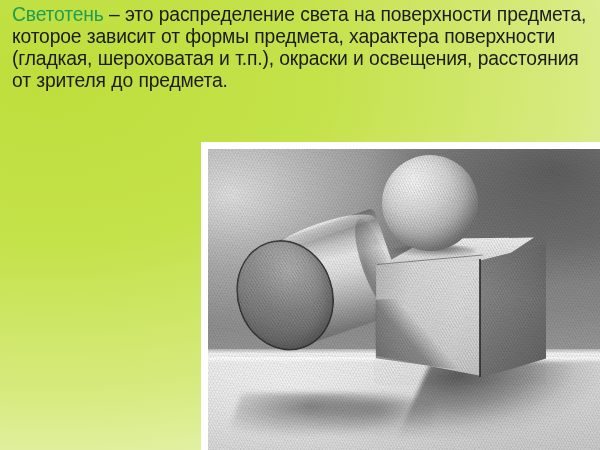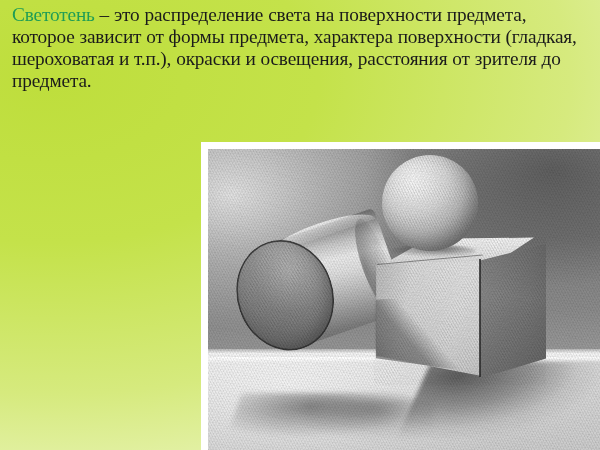--- a/index.html
+++ b/index.html
@@ -11,21 +11,21 @@
     background: #ffffff;
   }
 
   #slide {
     position: relative;
     width: 600px;
     height: 450px;
     overflow: hidden;
     background:
       radial-gradient(ellipse 150% 120% at 8% 18%, #bede3c 0%, #c4e24a 30%, #d6ea7e 58%, #e9f4b8 78%, #fdfff2 95%);
-    font-family: Liberation Serif, serif;
+    font-family: Liberation Sans, sans-serif;
   }
 
   
   #text-block {
     position: absolute;
     left: 12px;
     top: 4px;
     width: 578px;
     line-height: 1.135;
     font-size: 19.3px;

